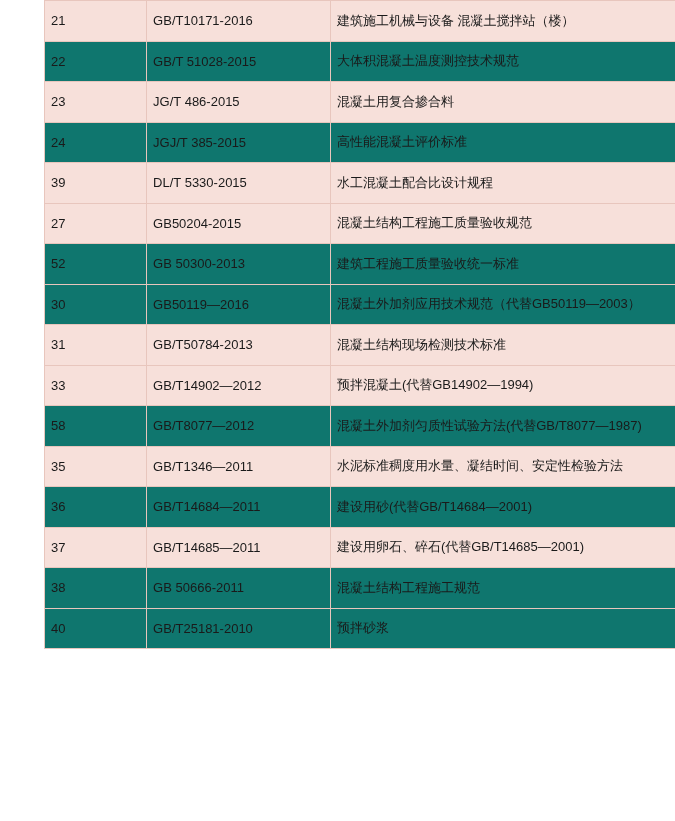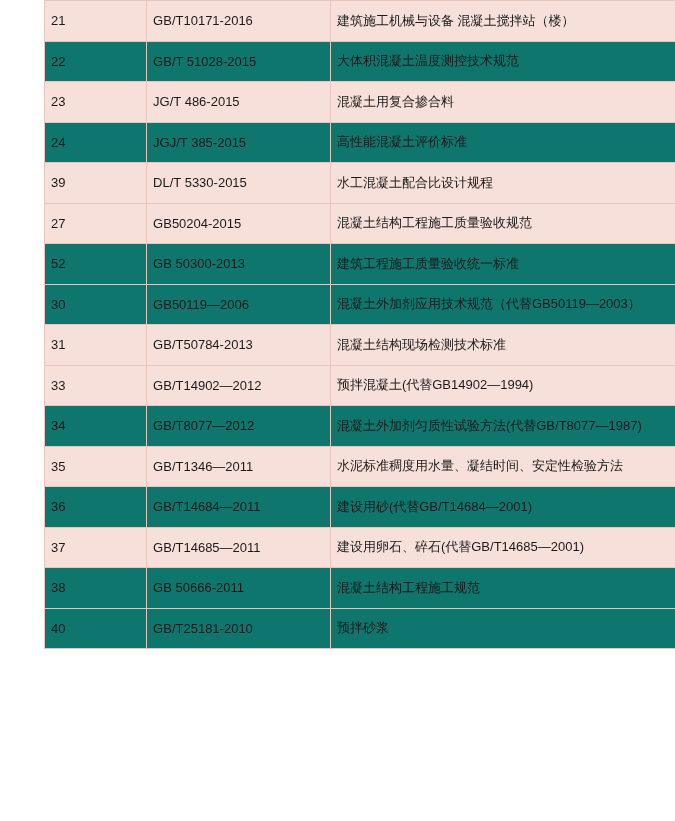--- a/index.html
+++ b/index.html
@@ -82,35 +82,35 @@
         <td class="col-code">GB50204-2015</td>
         <td class="col-title">混凝土结构工程施工质量验收规范</td>
       </tr>
       <tr class="row-b">
         <td class="col-num">52</td>
         <td class="col-code">GB 50300-2013</td>
         <td class="col-title">建筑工程施工质量验收统一标准</td>
       </tr>
       <tr class="row-b">
         <td class="col-num">30</td>
-        <td class="col-code">GB50119—2006</td>
+        <td class="col-code">GB50119—2016</td>
         <td class="col-title">混凝土外加剂应用技术规范（代替GB50119—2003）</td>
       </tr>
       <tr class="row-a">
         <td class="col-num">31</td>
         <td class="col-code">GB/T50784-2013</td>
         <td class="col-title">混凝土结构现场检测技术标准</td>
       </tr>
       <tr class="row-a">
         <td class="col-num">33</td>
         <td class="col-code">GB/T14902—2012</td>
         <td class="col-title">预拌混凝土(代替GB14902—1994)</td>
       </tr>
       <tr class="row-b">
-        <td class="col-num">34</td>
+        <td class="col-num">58</td>
         <td class="col-code">GB/T8077—2012</td>
         <td class="col-title">混凝土外加剂匀质性试验方法(代替GB/T8077—1987)</td>
       </tr>
       <tr class="row-a">
         <td class="col-num">35</td>
         <td class="col-code">GB/T1346—2011</td>
         <td class="col-title">水泥标准稠度用水量、凝结时间、安定性检验方法</td>
       </tr>
       <tr class="row-b">
         <td class="col-num">36</td>

